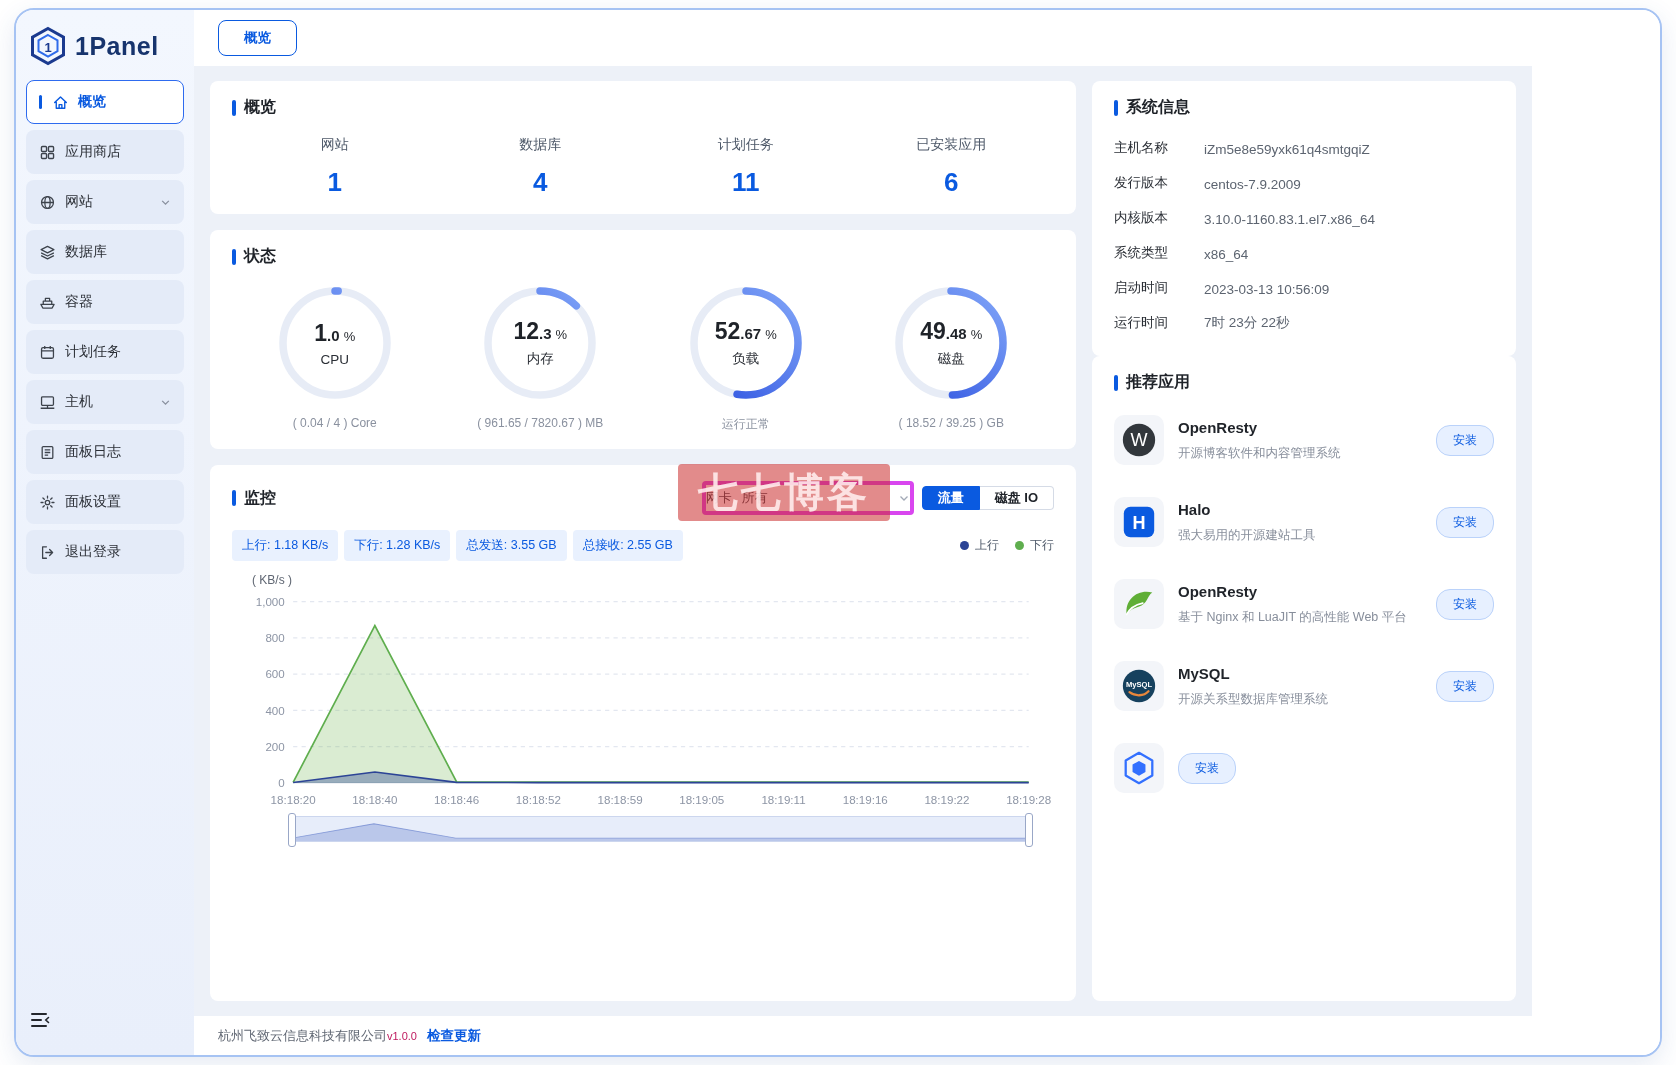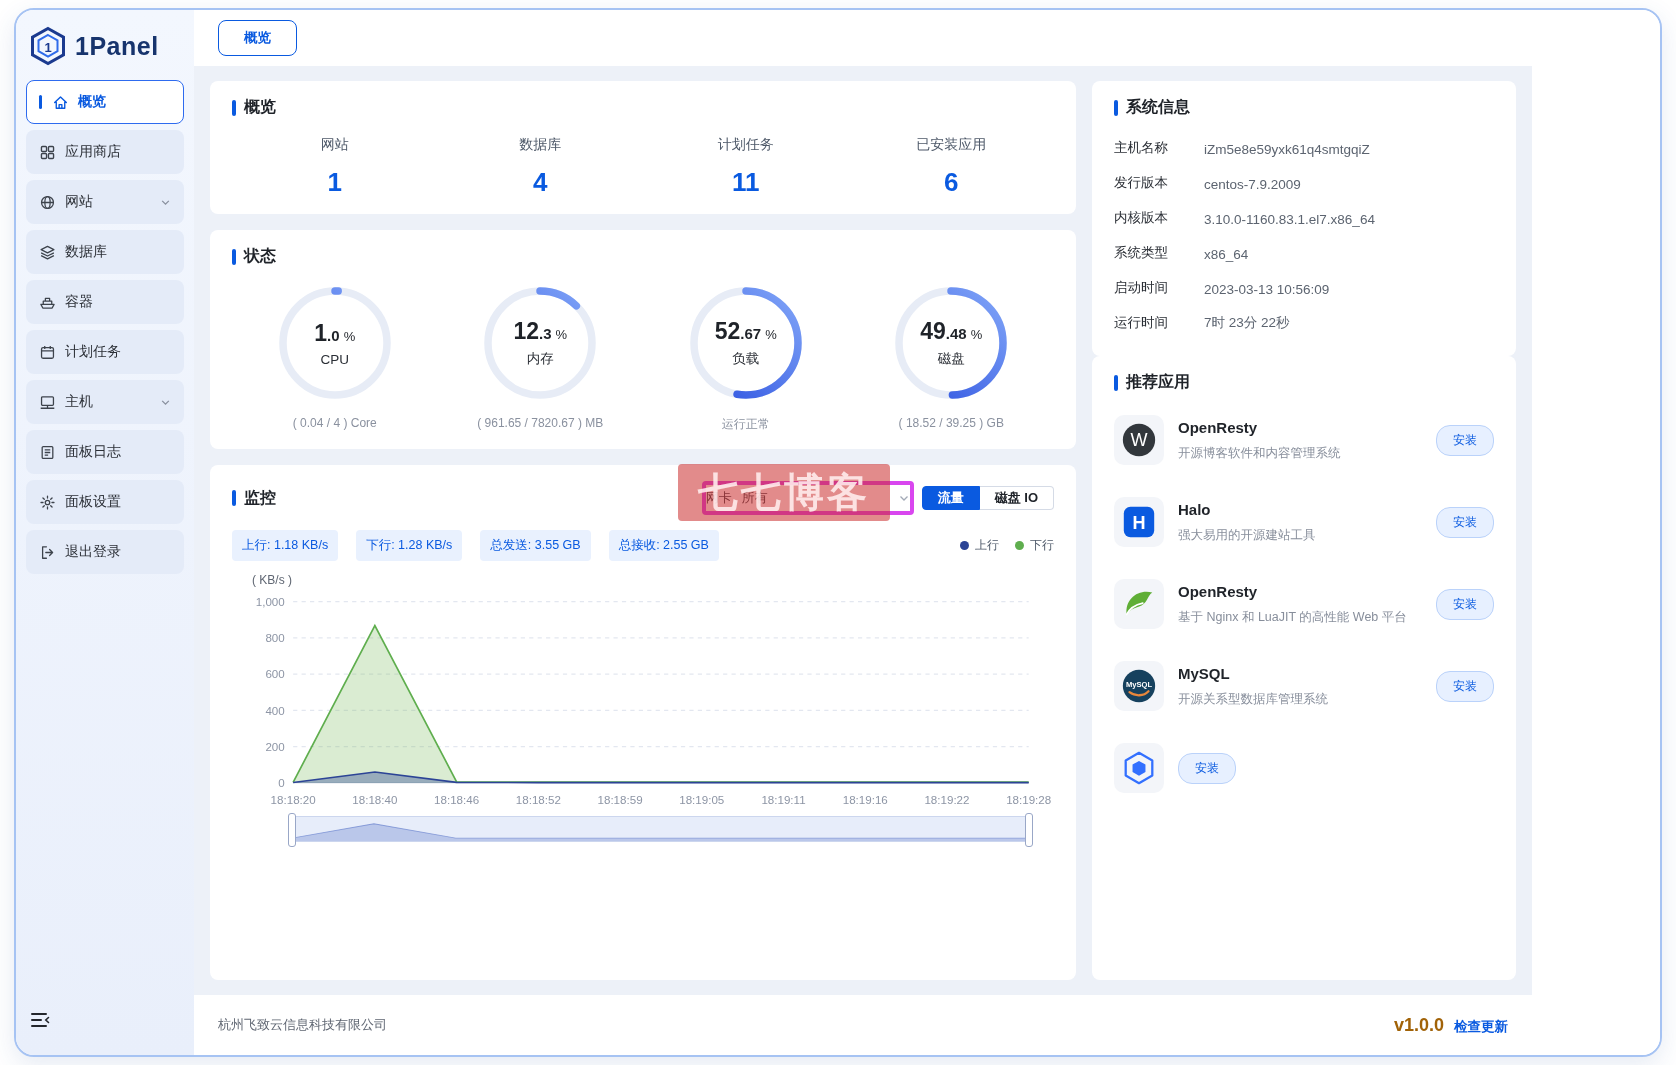--- a/index.html
+++ b/index.html
@@ -54,21 +54,21 @@
   
   .monitor-card{flex:1;display:flex;flex-direction:column;min-height:0}
   .mon-head{display:flex;align-items:center;justify-content:space-between}
   .mon-controls{display:flex;align-items:center;gap:8px}
   .nic-select{height:34px;width:212px;border:4px solid #d946ef;border-radius:4px;background:#fff;display:flex;align-items:center;gap:10px;padding:0 0;font-size:13px;color:#383d45;cursor:pointer}
   .nic-select .chevd{margin-left:auto;color:#a2a9b6;display:flex;width:12px;height:12px}
   .seg{display:flex}
   .seg-btn{height:24px;padding:0 15px;font-size:13px;font-weight:600;border:1px solid #d5dbe6;background:#fff;color:#1f2329;cursor:pointer}
   .seg-btn.active{background:#0a5ae0;border-color:#0a5ae0;color:#fff;border-radius:4px 0 0 4px}
   .seg-btn.right{border-radius:0 4px 4px 0;border-left:none}
-  .badge-row{display:flex;align-items:center;gap:18px;margin-top:15px}
+  .badge-row{display:flex;align-items:center;gap:6px;margin-top:15px}
   .chip{background:#e9f1fe;color:#0a5ae0;font-size:12.5px;padding:7px 10px;border-radius:4px;white-space:nowrap}
   .legend{margin-left:auto;display:flex;gap:16px;align-items:flex-start;font-size:12px;color:#4e5969}
   .legend-item{display:flex;align-items:center;cursor:pointer}
   .ldot{width:9px;height:9px;border-radius:50%;display:inline-block;margin-right:6px}
   .ldot.up{background:#2c4496}
   .ldot.down{background:#5fae4e}
   .ylab{margin:12px 0 0 20px;font-size:12px;color:#5f6672}
   #traffic-chart{width:100%;display:block;margin-top:2px}
   .brush{position:relative;margin:4px 25px 4px 60px;height:26px;background:#e7edfa;border-top:1px solid #ccd6ee;border-bottom:1px solid #ccd6ee}
   #brush-chart{width:100%;height:100%;display:block}
@@ -84,24 +84,24 @@
   .apps-card{flex:1}
   .app-list{margin-top:6px;display:flex;flex-direction:column}
   .app-row{display:flex;align-items:center;gap:14px;padding:16px 0}
   .app-icon{width:50px;height:50px;border-radius:10px;background:#f3f5f9;display:flex;align-items:center;justify-content:center;flex-shrink:0}
   .app-icon svg{width:38px;height:38px}
   .app-info{flex:1;min-width:0}
   .app-name{font-size:15px;font-weight:700;color:#1f2329}
   .app-desc{margin-top:8px;font-size:12.5px;color:#878e9b}
   .install-btn{background:#e7f0ff;border:1px solid #bad2fa;color:#0a5ae0;font-size:12px;padding:6px 16px;border-radius:14px;cursor:pointer;flex-shrink:0;font-family:inherit}
   
-  .footer{height:60px;display:flex;align-items:center;justify-content:space-between;padding:0 24px;background:#fff}
+  .footer{height:39px;display:flex;align-items:center;padding:0 24px;background:#fff}
   .footer-company{font-size:13px;color:#5f6672}
   .footer-right{display:flex;align-items:baseline;gap:10px}
-  .version{font-size:18px;font-weight:700;color:#a16207}
+  .version{font-size:11px;font-weight:400;color:#be185d}
   .update-link{font-size:13.5px;color:#0a5ae0;font-weight:600;cursor:pointer}
   
   .watermark{position:absolute;left:678px;top:464px;width:212px;height:57px;background:rgba(203,44,44,.55);border-radius:4px;display:flex;align-items:center;justify-content:center;font-size:40px;font-weight:800;color:rgba(255,238,238,.88);letter-spacing:3px;z-index:50;pointer-events:none}
   svg text{font-family:"Liberation Sans","DejaVu Sans",sans-serif}
 </style>
 </head>
 <body>
 
 <svg width="0" height="0" style="position:absolute" aria-hidden="true">
   <defs>

